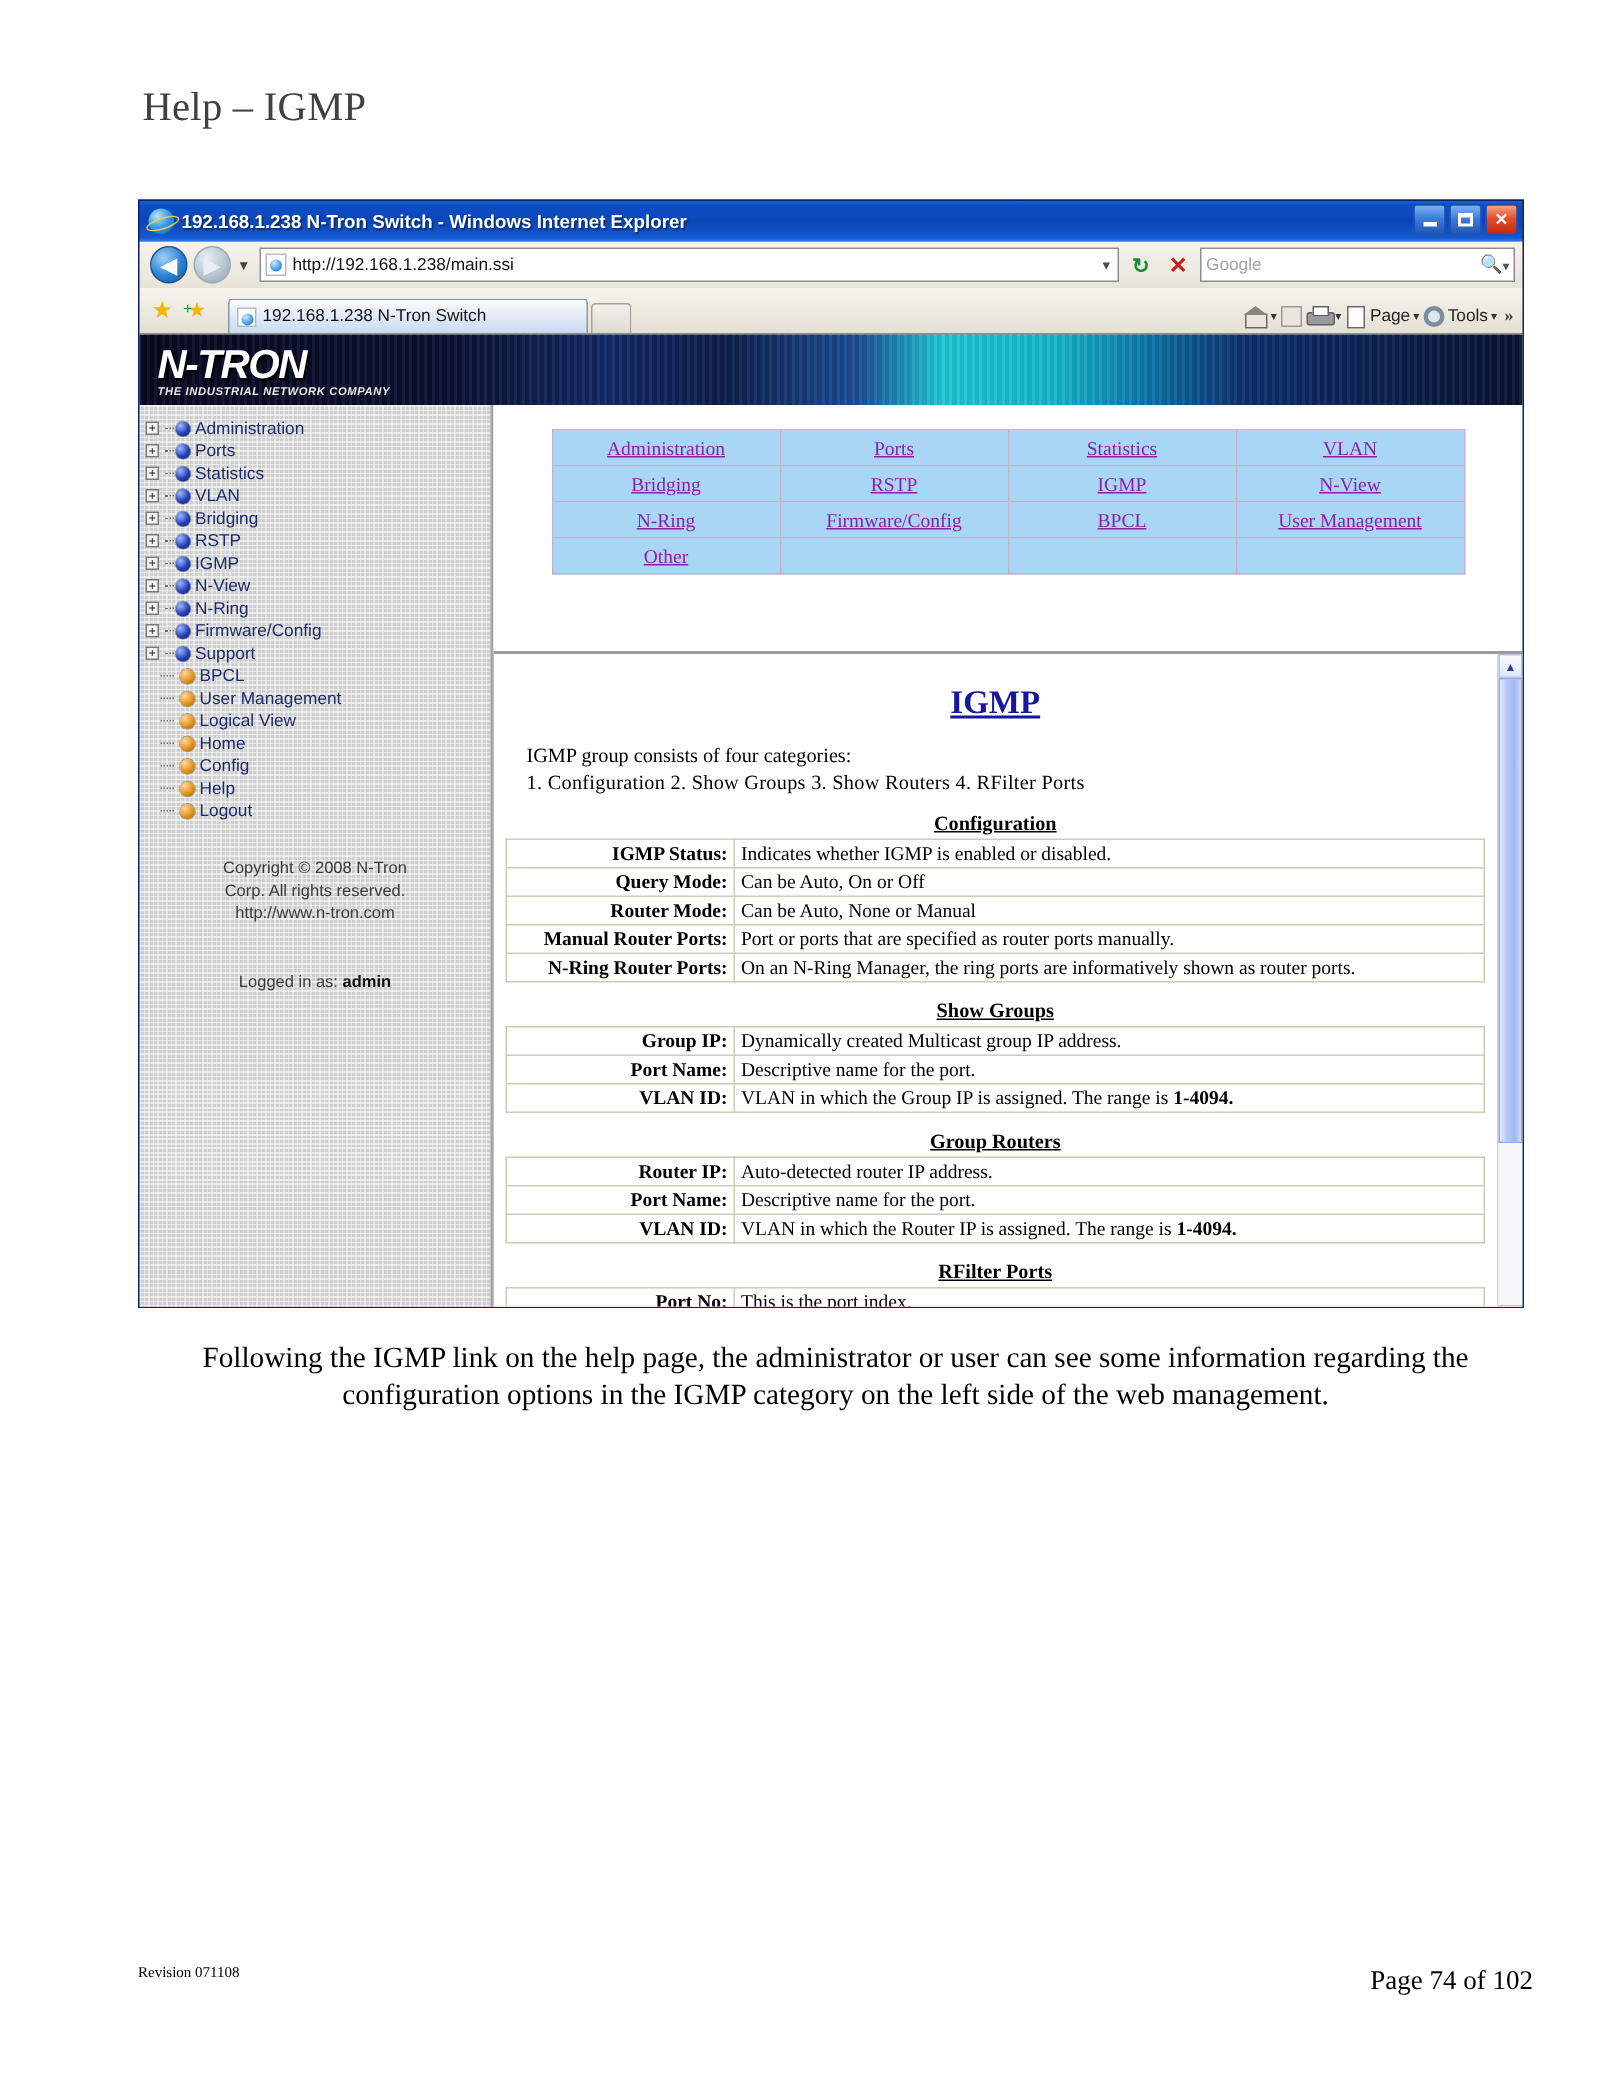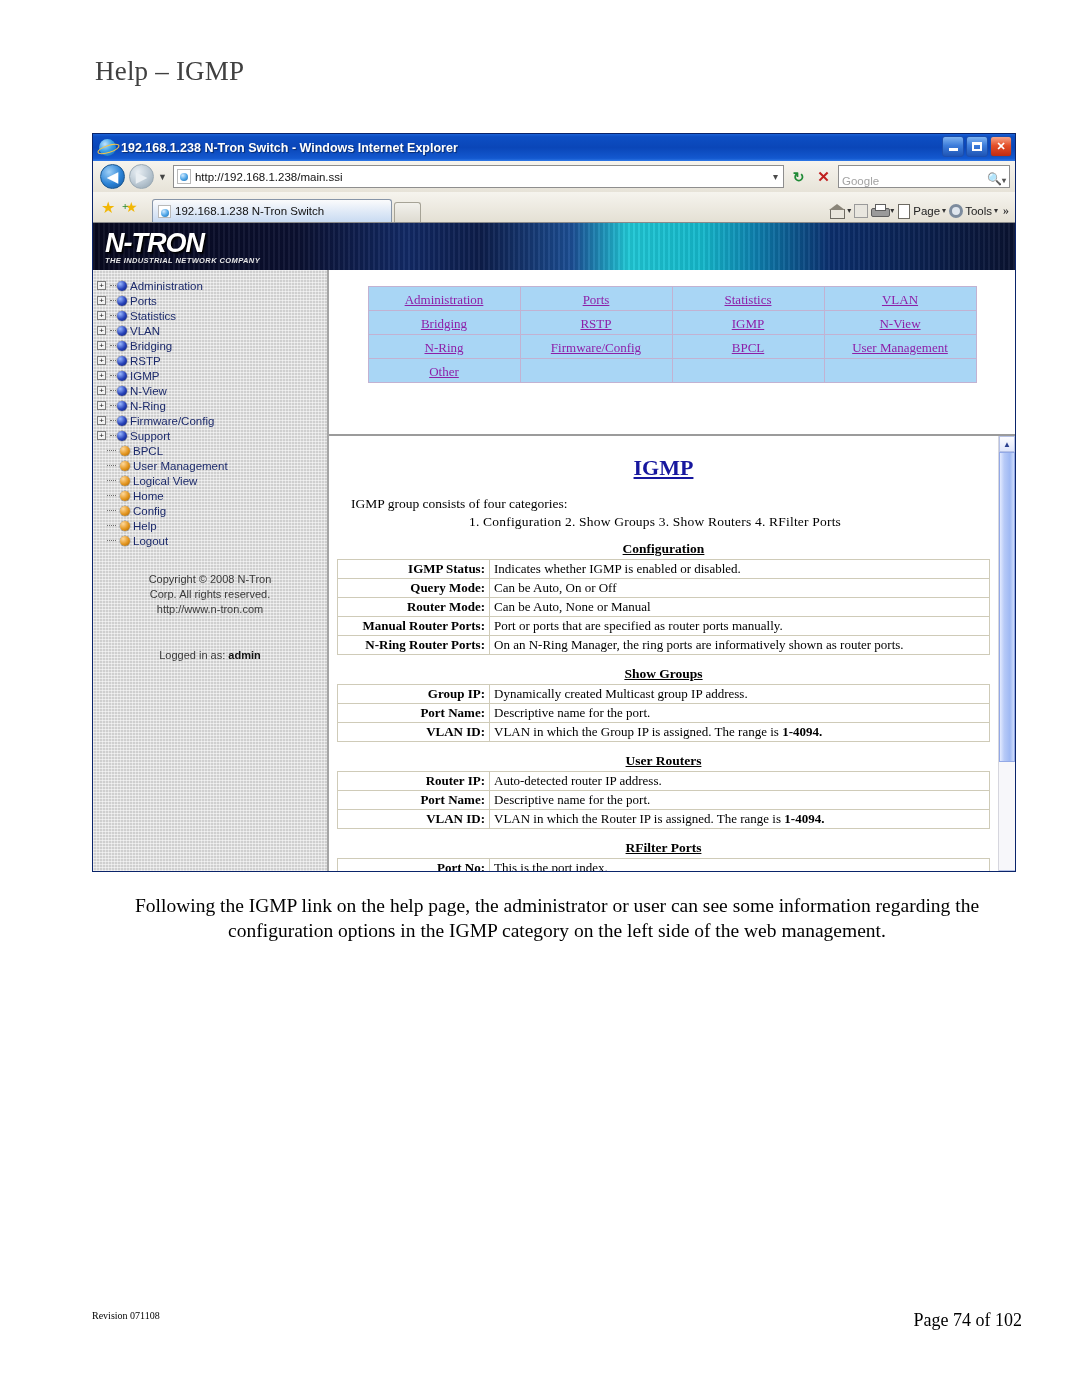--- a/index.html
+++ b/index.html
@@ -102,22 +102,22 @@
   }
   .urltext{ font-family:"Liberation Sans", sans-serif; font-size:11.5px; color:#111; white-space:nowrap;}
   .urlcaret{ margin-left:auto; color:#4a4a4a; font-size:10px; padding-right:3px;}
   .refresh,.stopx{
     width:21px;height:21px;flex:none;display:flex;align-items:center;justify-content:center;
     font-family:"Liberation Sans",sans-serif;font-size:14px;font-weight:bold;
   }
   .refresh{ color:#1f8a36; }
   .stopx{ color:#c01f1f; font-size:15px;}
   .searchbox{
-    width:172px;height:23px;background:#fff;border:1px solid #8e8e8e;
-    display:flex;align-items:flex-end;padding:0 3px;flex:none;
+    width:210px;height:23px;background:#fff;border:1px solid #8e8e8e;
+    display:flex;align-items:center;padding:0 3px;flex:none;
   }
   .searchbox .ph{ font-family:"Liberation Sans",sans-serif;font-size:11.5px;color:#a3a3a3;}
   .searchbox .mag{ margin-left:auto;color:#1d4f9c;font-size:12px;font-weight:bold;}
   .searchbox .mag i{ font-style:normal; color:#555; font-size:8px;}
 
   
   .tabbar{
     height:30px; display:flex; align-items:flex-end; gap:0;
     background:linear-gradient(180deg,#f6f4ee 0%,#e4e0d4 100%);
     padding:0 6px; position:relative;
@@ -262,21 +262,21 @@
   .contentframe{ flex:1; display:flex; min-height:0; background:#fff; }
   .contentpane{
     flex:1; min-width:0; overflow:hidden; padding:9px 8px 0 8px; position:relative;
   }
   .igmp-h1{
     text-align:center; color:#17179e; font-weight:bold;
     font-size:22px; text-decoration:underline; margin:10px 0 14px 0;
     font-family:"Liberation Serif", serif;
   }
   .intro{ font-size:13.5px; color:#000; line-height:17px; margin:0 0 4px 14px;}
-  .intro .cats{ display:block; margin-left:118px; margin-top:1px; letter-spacing:.2px;}
+  .intro .cats{ display:block; margin-top:1px; letter-spacing:.2px;}
   .sect-h{
     text-align:center; font-weight:bold; font-size:13.5px;
     text-decoration:underline; margin:11px 0 2px 0; color:#000;
   }
   table.helptbl{
     width:100%; border-collapse:collapse; font-family:"Liberation Serif", serif;
     margin-bottom:2px;
   }
   table.helptbl td{
     border:1px solid #cfcbb8; font-size:13px; color:#000; padding:1px 4px; height:18px;
@@ -588,21 +588,21 @@
                 <td class="k">Port Name:</td>
                 <td class="v">Descriptive name for the port.</td>
               </tr>
               <tr>
                 <td class="k">VLAN ID:</td>
                 <td class="v"><span>VLAN in which the Group IP is assigned. The range is </span><b>1-4094.</b></td>
               </tr>
             </tbody>
               </table>
 
-            <div class="sect-h">User Routers</div>
+            <div class="sect-h">Group Routers</div>
             <table class="helptbl">
               <tbody>
                   <tr>
                 <td class="k">Router IP:</td>
                 <td class="v">Auto-detected router IP address.</td>
               </tr>
               <tr>
                 <td class="k">Port Name:</td>
                 <td class="v">Descriptive name for the port.</td>
               </tr>

